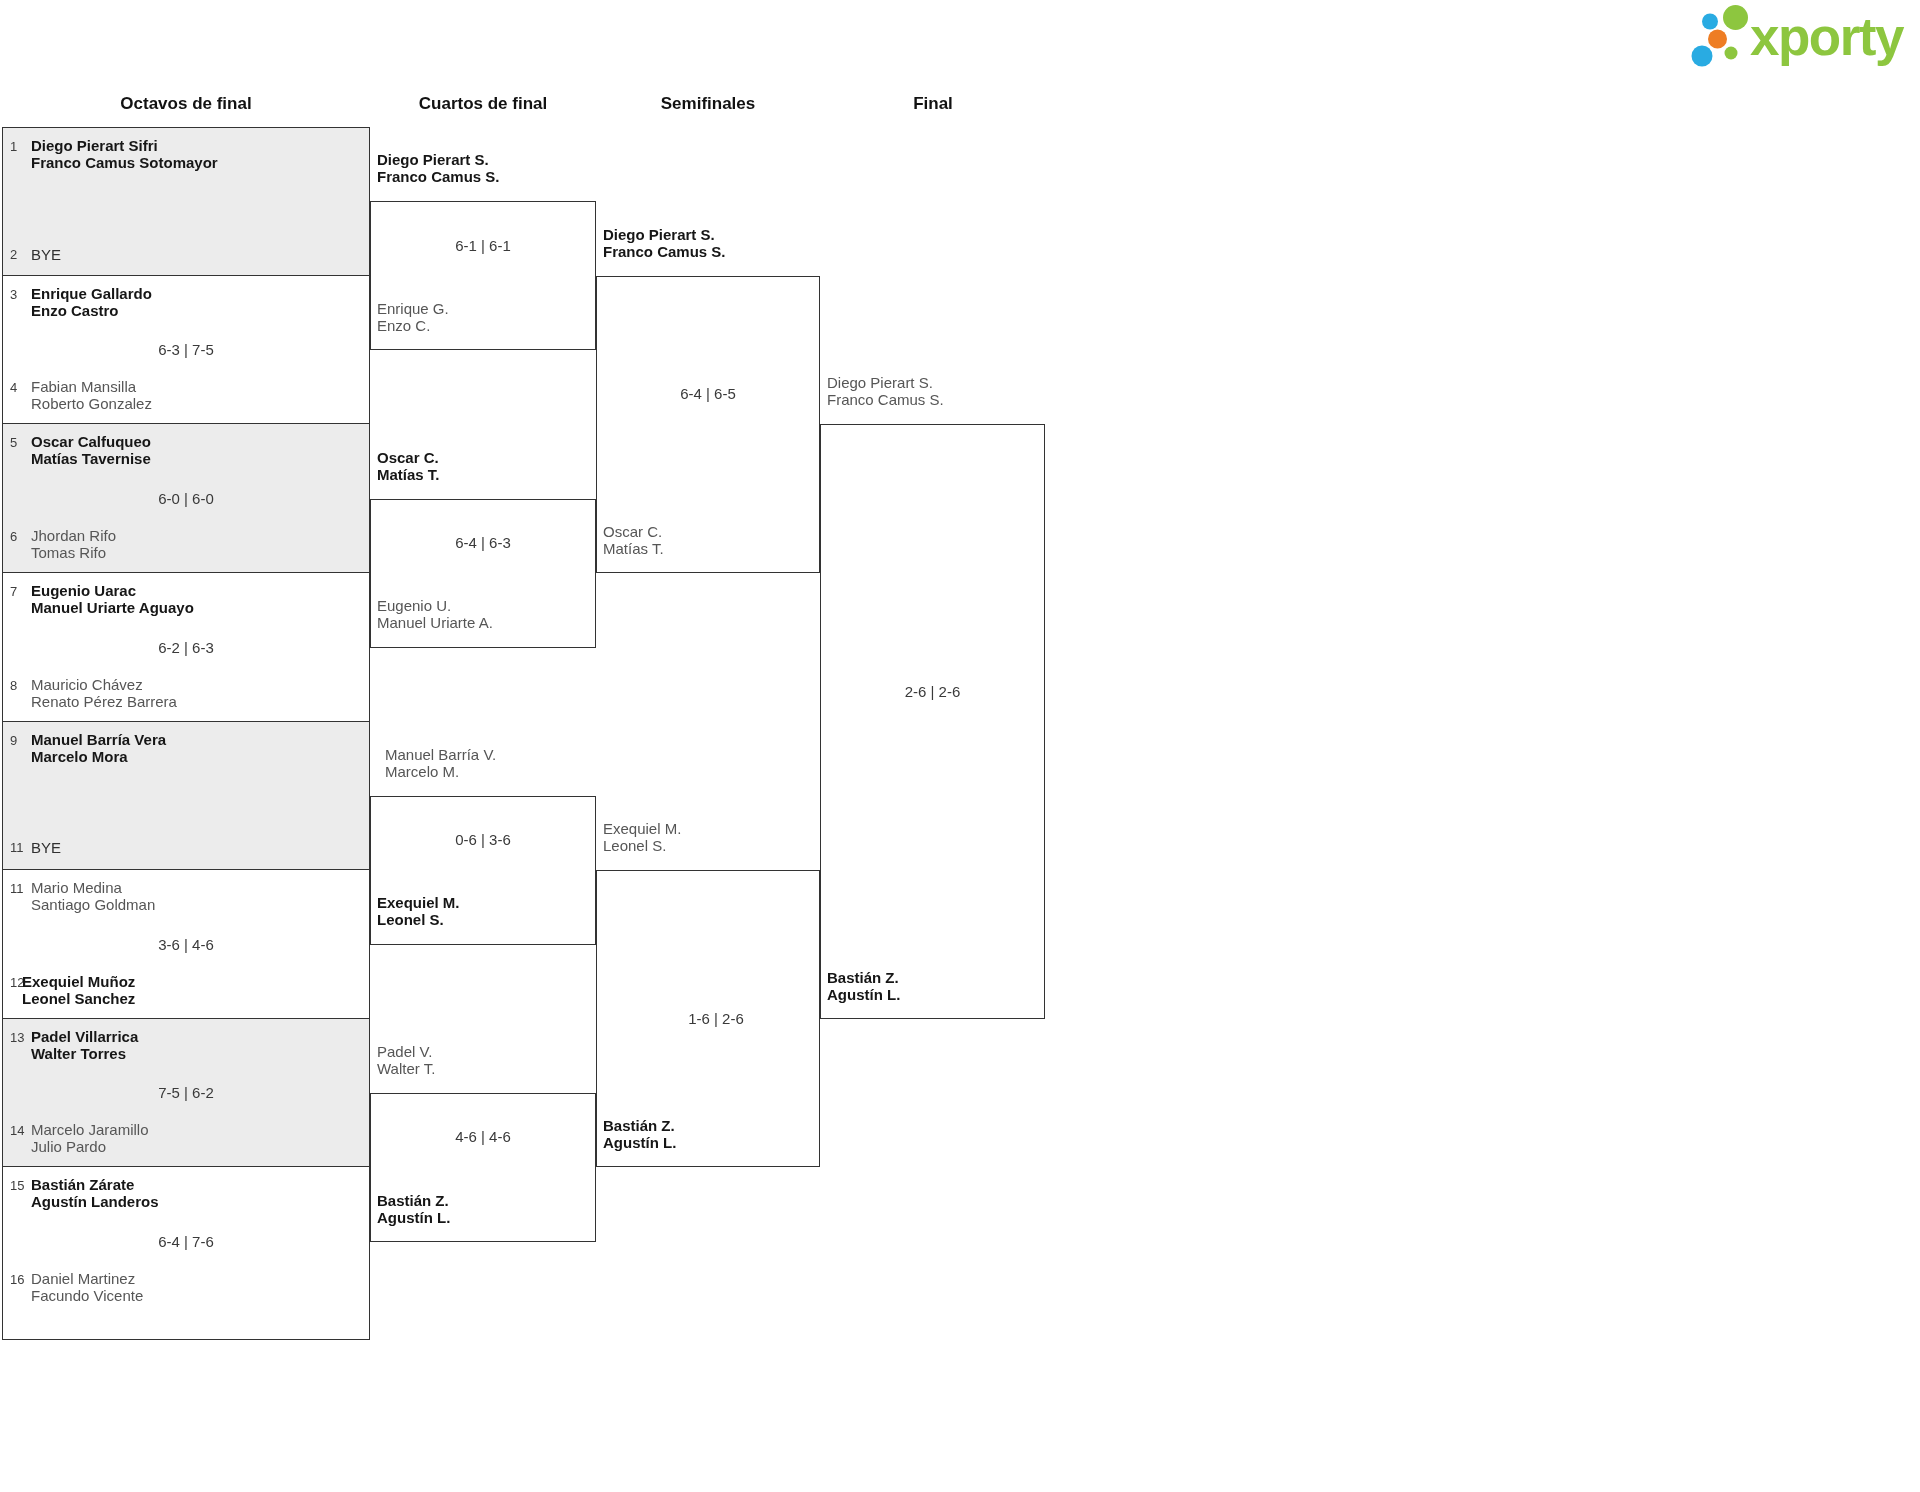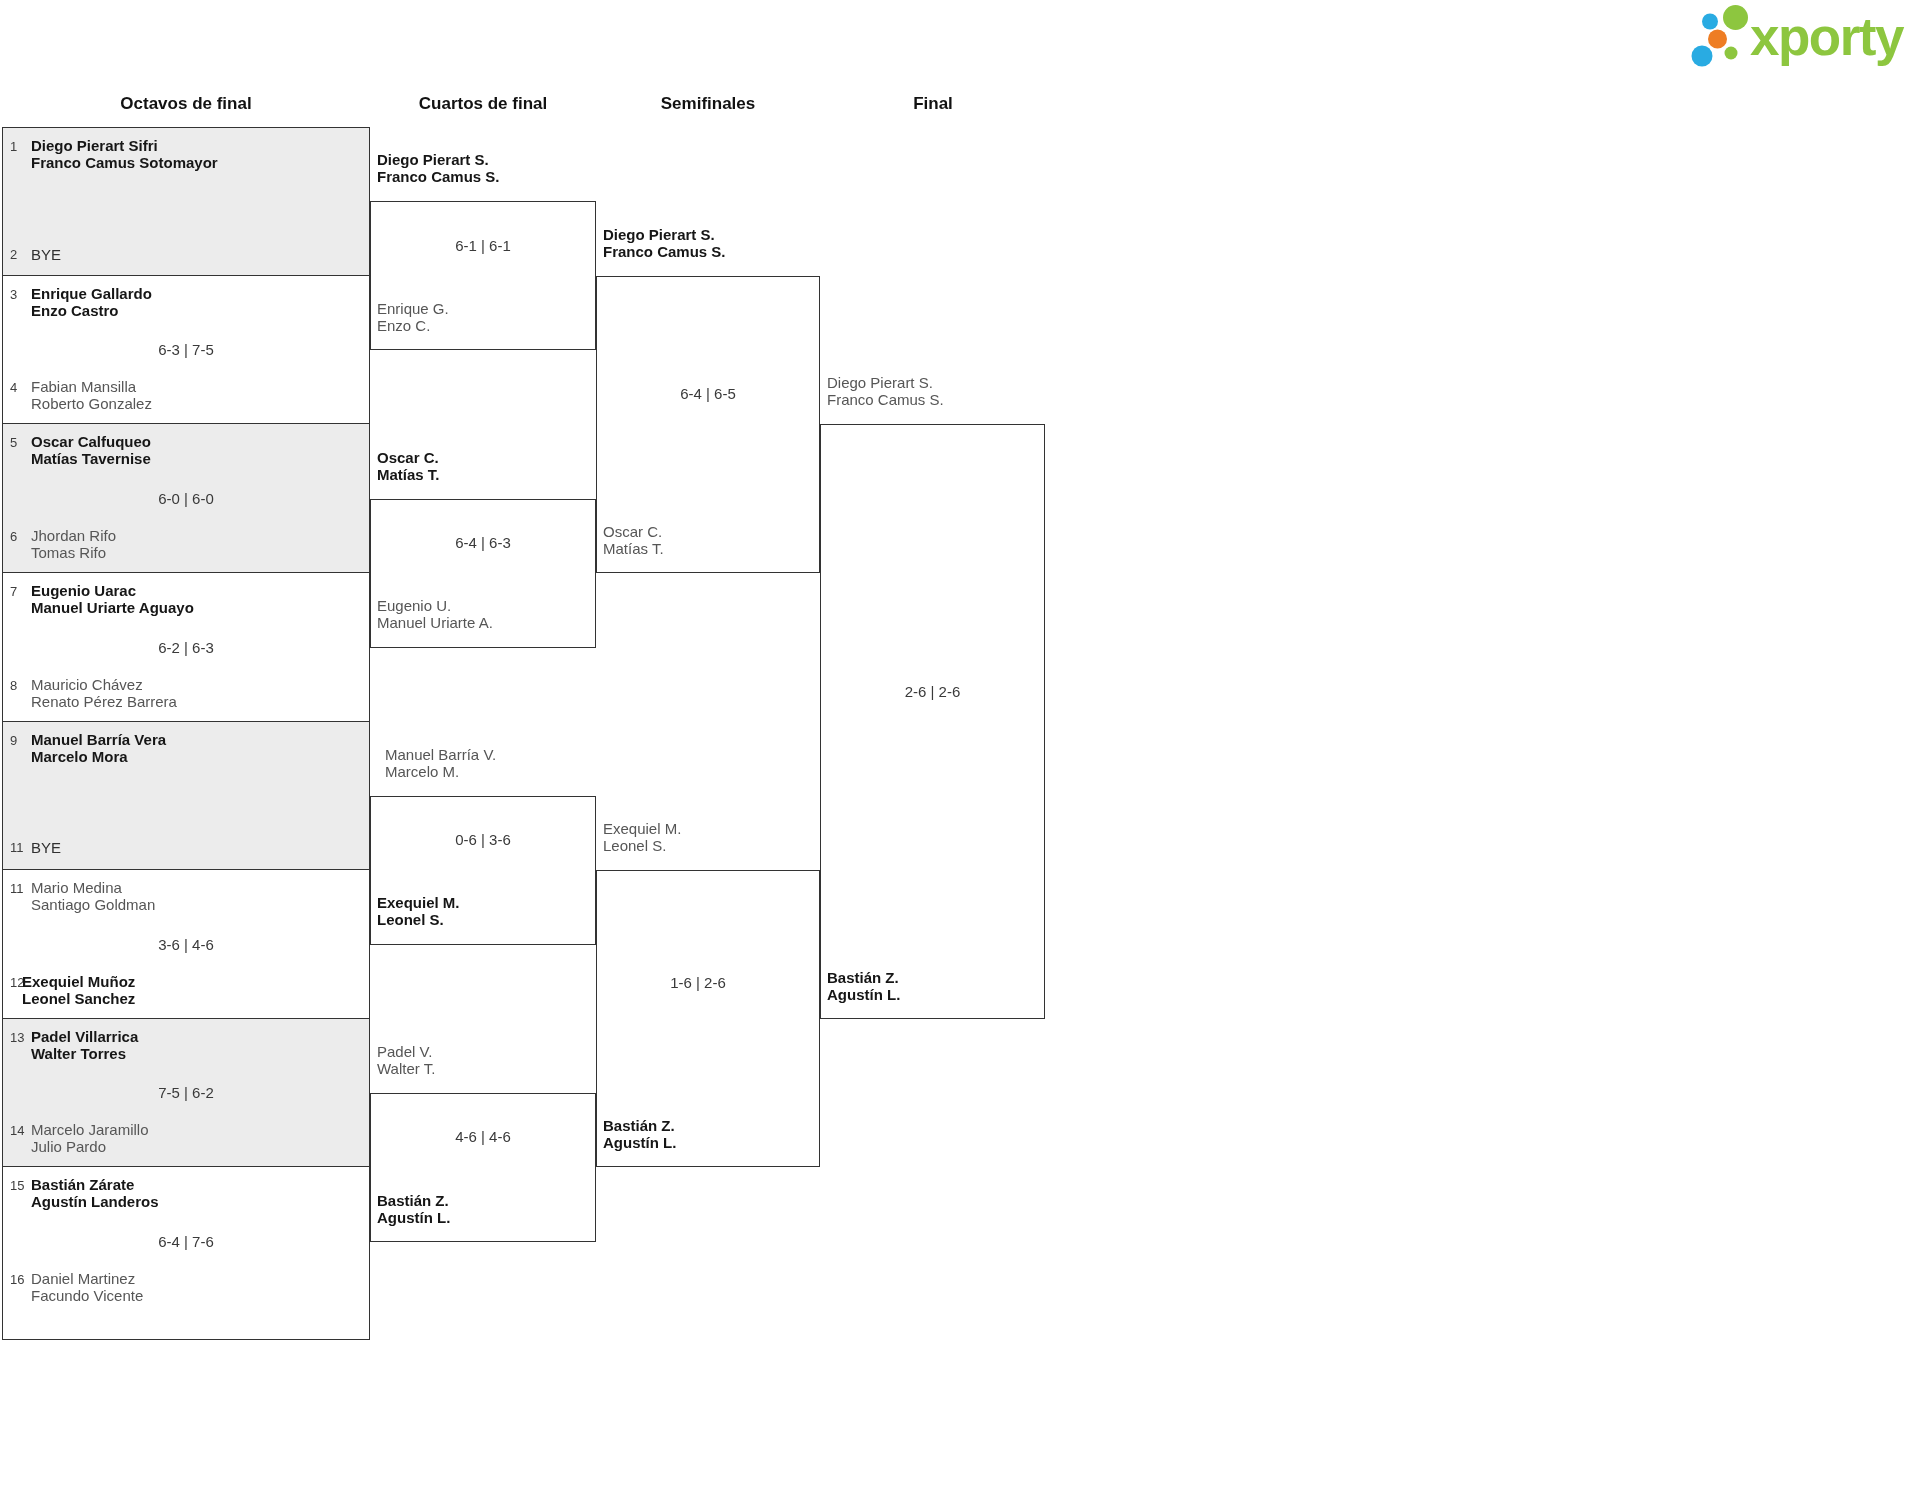--- a/index.html
+++ b/index.html
@@ -196,21 +196,21 @@
     <div class="score" style="left: 596px; width: 224px; top: 384px;">6-4 | 6-5</div>
     <div class="conn" style="left: 596px; top: 870px; width: 224px; height: 297px;"></div>
     <div class="team l abs" style="left: 603px; top: 820px;">
       <div class="tline">Exequiel M.</div>
       <div class="tline">Leonel S.</div>
     </div>
     <div class="team w abs" style="left: 603px; top: 1117px;">
       <div class="tline">Bastián Z.</div>
       <div class="tline">Agustín L.</div>
     </div>
-    <div class="score" style="left: 596px; width: 204px; top: 973px;">1-6 | 2-6</div>
+    <div class="score" style="left: 596px; width: 204px; top: 1009px; padding-left: 18px;">1-6 | 2-6</div>
     <div class="conn" style="left: 820px; top: 424px; width: 225px; height: 595px;"></div>
     <div class="team l abs" style="left: 827px; top: 374px;">
       <div class="tline">Diego Pierart S.</div>
       <div class="tline">Franco Camus S.</div>
     </div>
     <div class="team w abs" style="left: 827px; top: 969px;">
       <div class="tline">Bastián Z.</div>
       <div class="tline">Agustín L.</div>
     </div>
     <div class="score" style="left: 820px; width: 225px; top: 682px;">2-6 | 2-6</div>

